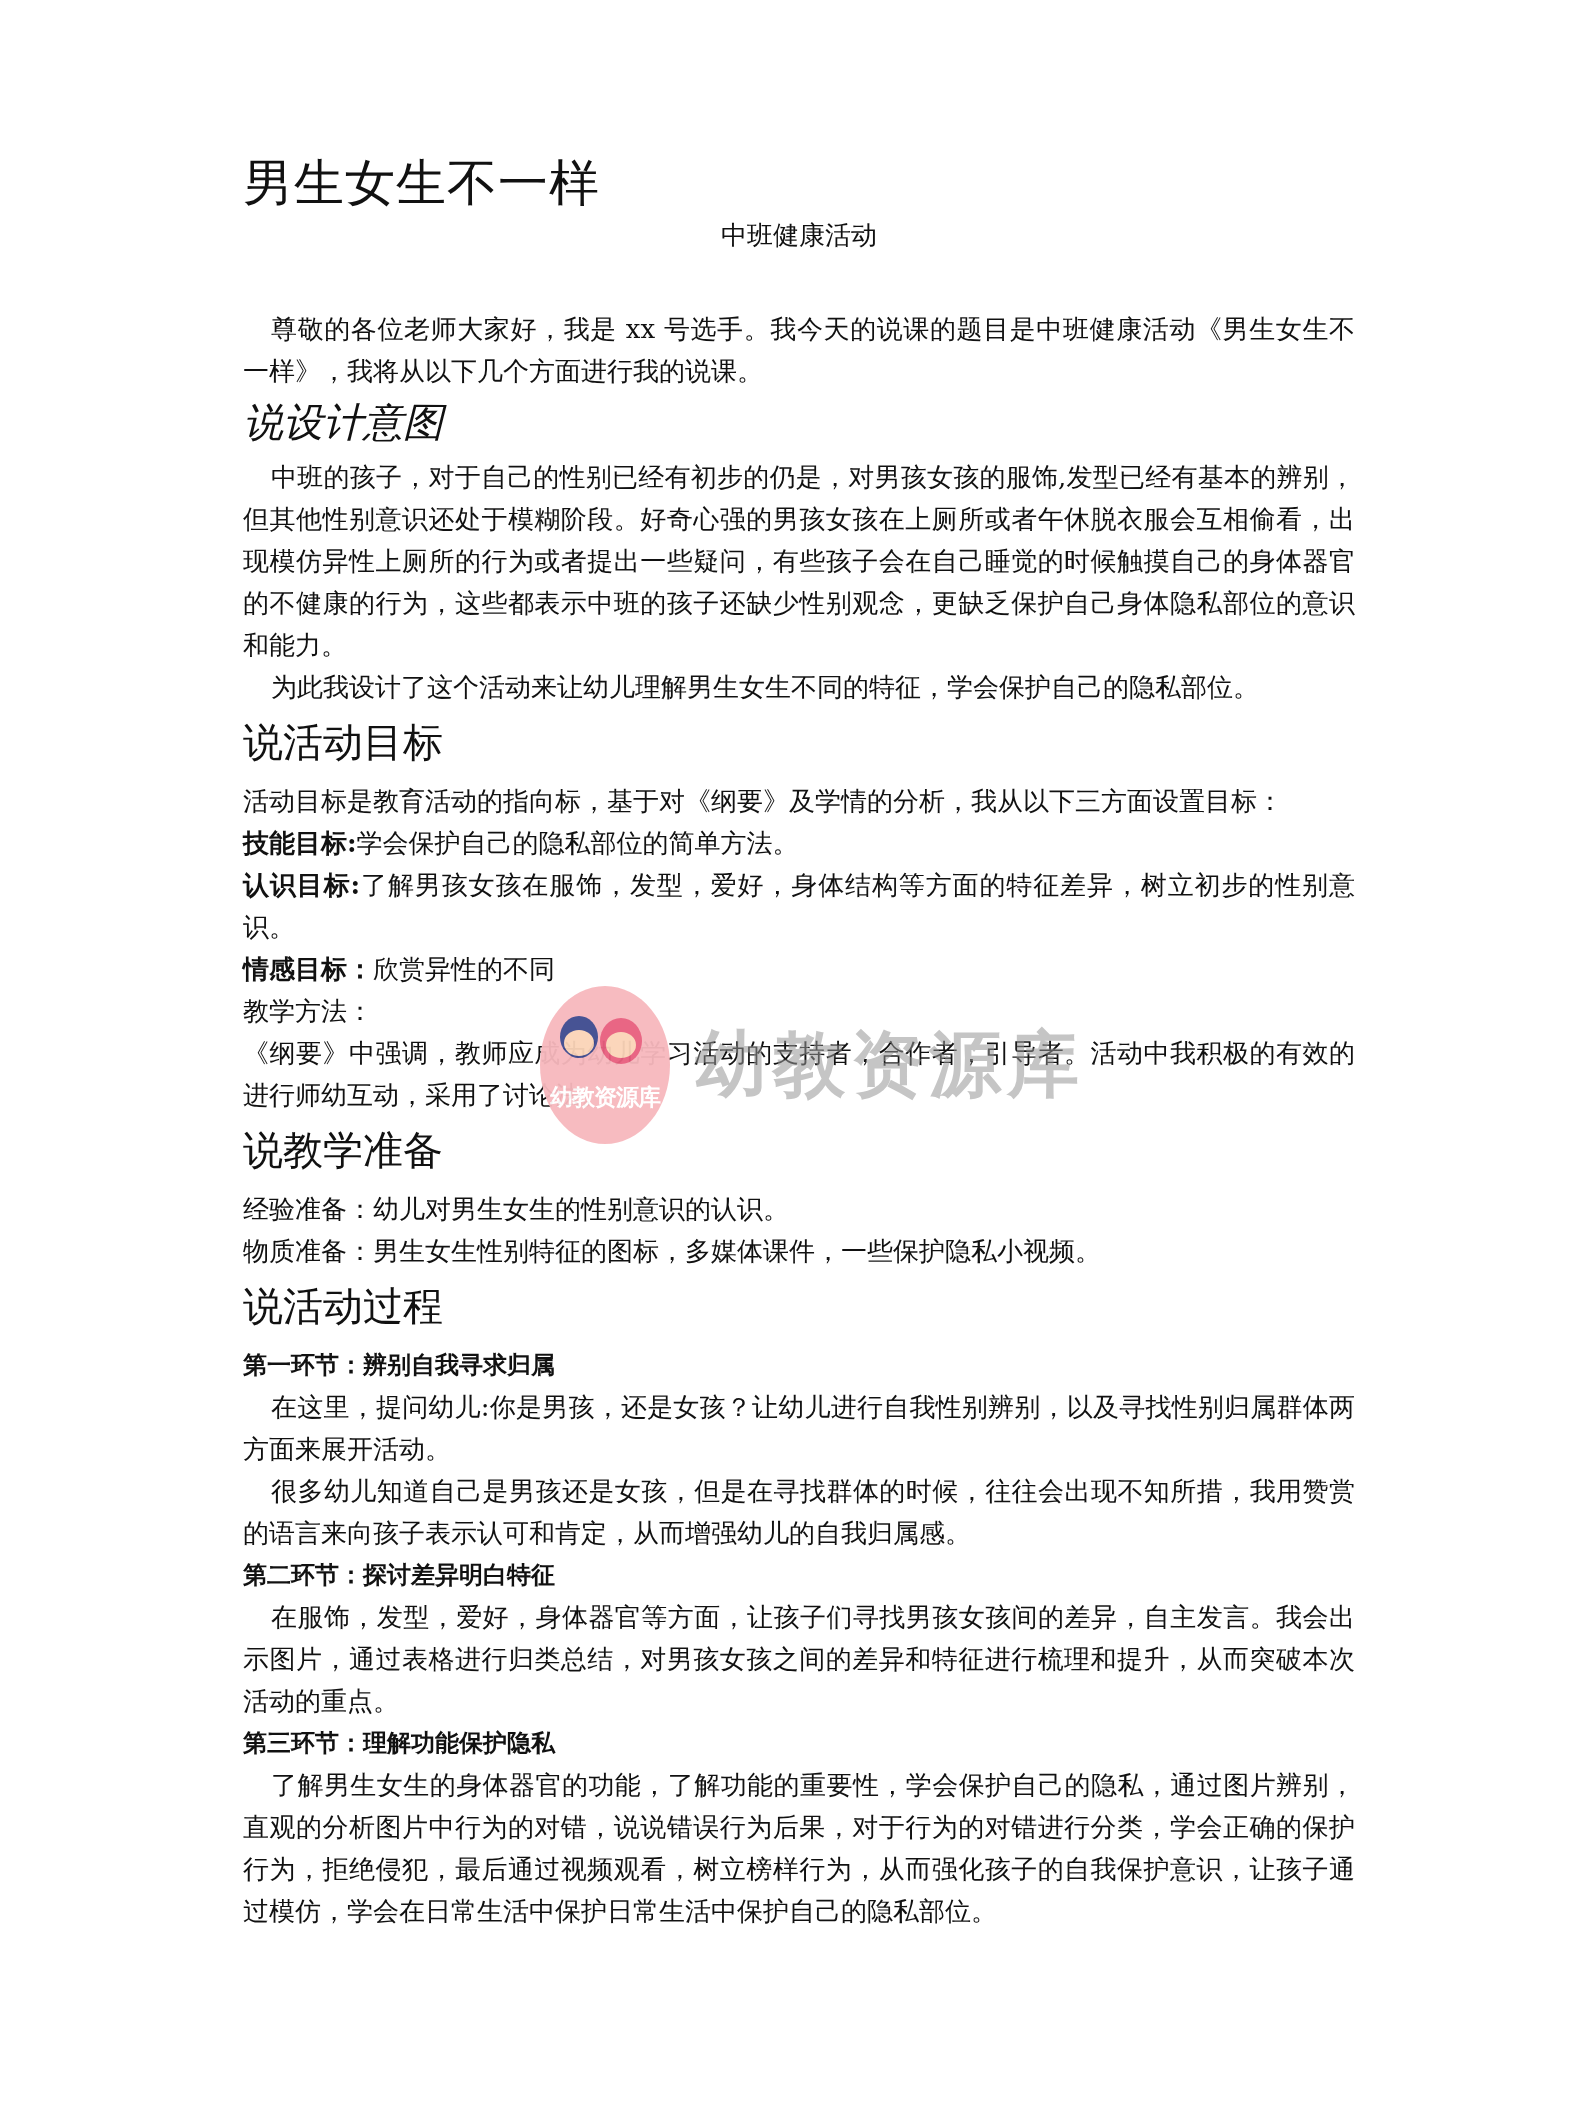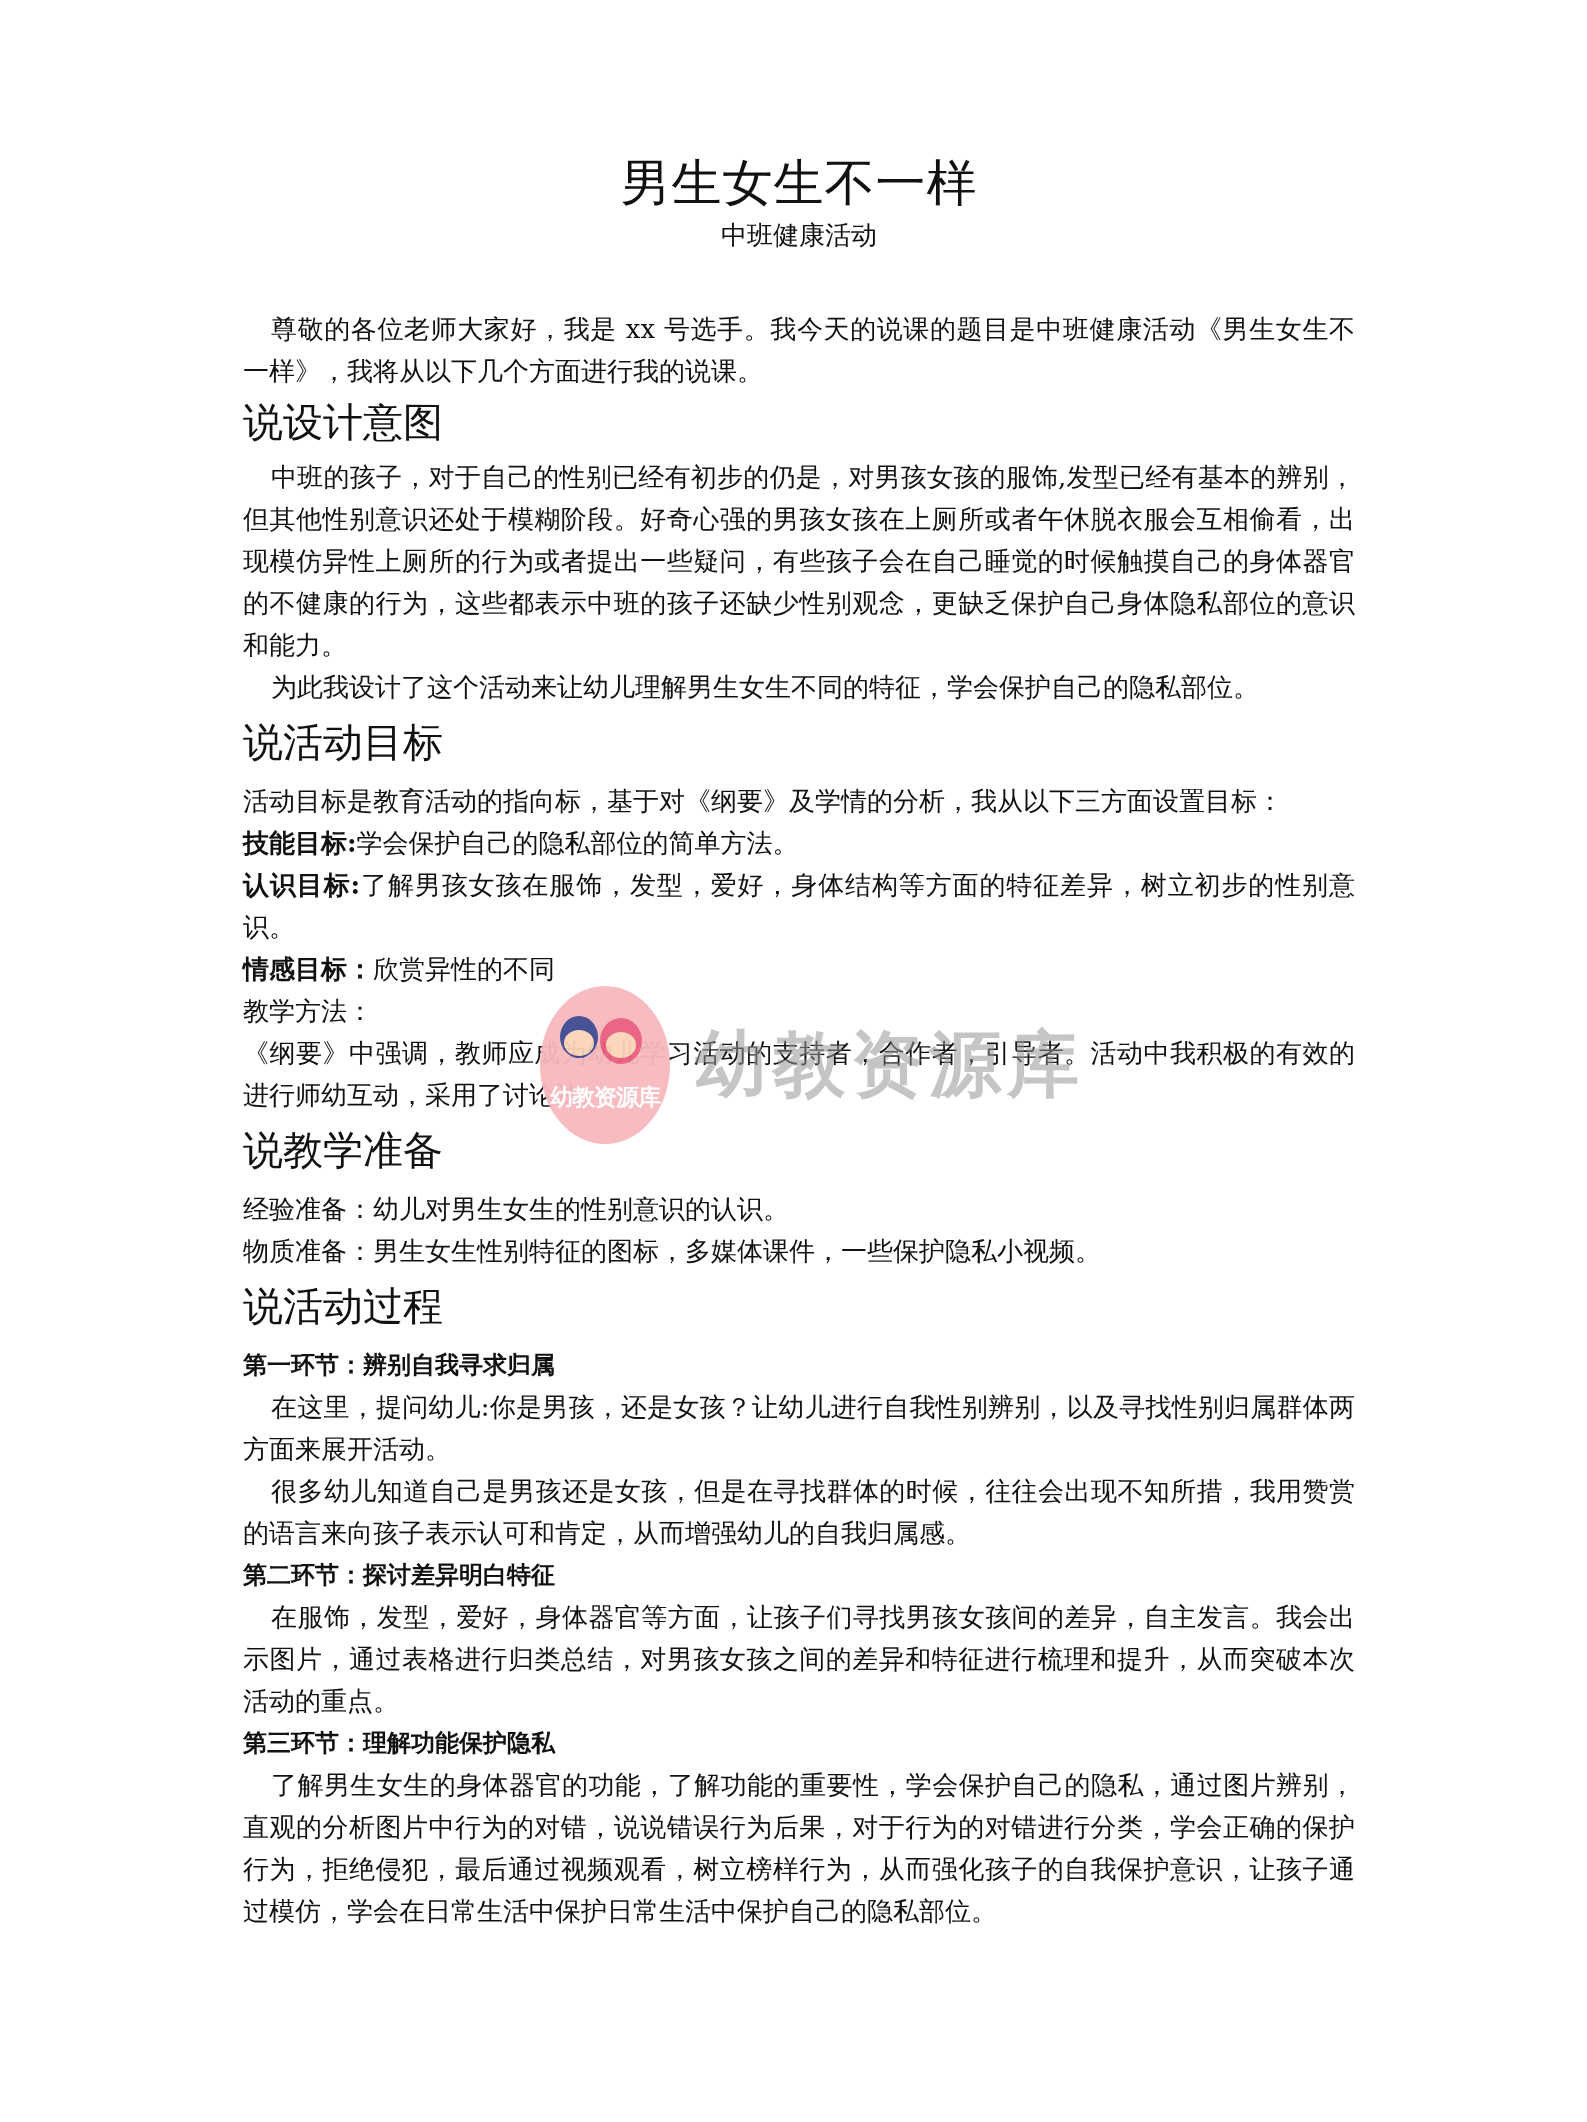--- a/index.html
+++ b/index.html
@@ -1,27 +1,27 @@
 <!DOCTYPE html>
 <html><head>
 <meta charset="utf-8">
 <style>
   html, body { margin: 0; padding: 0; background: #ffffff; }
   body { width: 1587px; height: 2122px; position: relative; overflow: hidden;
          font-family: "DejaVu Serif", "Liberation Serif", serif; color: #111; }
   .page { position: absolute; left: 243px; top: 0; width: 1112px; }
-  .title { position: absolute; left: 0; width: 1112px; top: 150px; text-align: center;
+  .title { position: absolute; left: 0; width: 1112px; top: 150px; text-align: left;
            font-size: 50px; line-height: 66px; letter-spacing: 1px; }
   .subtitle { position: absolute; left: 0; width: 1112px; top: 215px; text-align: center;
               font-size: 26px; line-height: 40px; }
   .flow { position: absolute; left: 0; top: 308px; width: 1112px; }
   p { margin: 0; font-size: 26px; line-height: 42px; text-align: justify; }
   p.indent { text-indent: 28px; }
   h2 { margin: 0; font-weight: normal; font-size: 40px; line-height: 56px; }
-  h2.s1 { margin-top: 2px; margin-bottom: 6px; }
+  h2.s1 { margin-top: 2px; margin-bottom: 6px; font-style: italic; }
   h2.sec { margin-top: 6px; margin-bottom: 10px; }
   .lbl { font-weight: bold; }
   .stage { font-weight: bold; font-size: 24px; line-height: 42px; }
 
   .wm-circle { position: absolute; left: 540px; top: 986px; width: 130px; height: 158px;
                border-radius: 50%; background: #f7b8bd; opacity: 0.95; }
   .wm-face1 { position: absolute; left: 20px; top: 30px; width: 38px; height: 42px; border-radius: 50%;
               background: #3e4a8f; }
   .wm-face1 .skin { position: absolute; left: 4px; top: 14px; width: 30px; height: 26px; border-radius: 50%; background: #fbd4b8; }
   .wm-face2 { position: absolute; left: 60px; top: 32px; width: 42px; height: 46px; border-radius: 50%;

